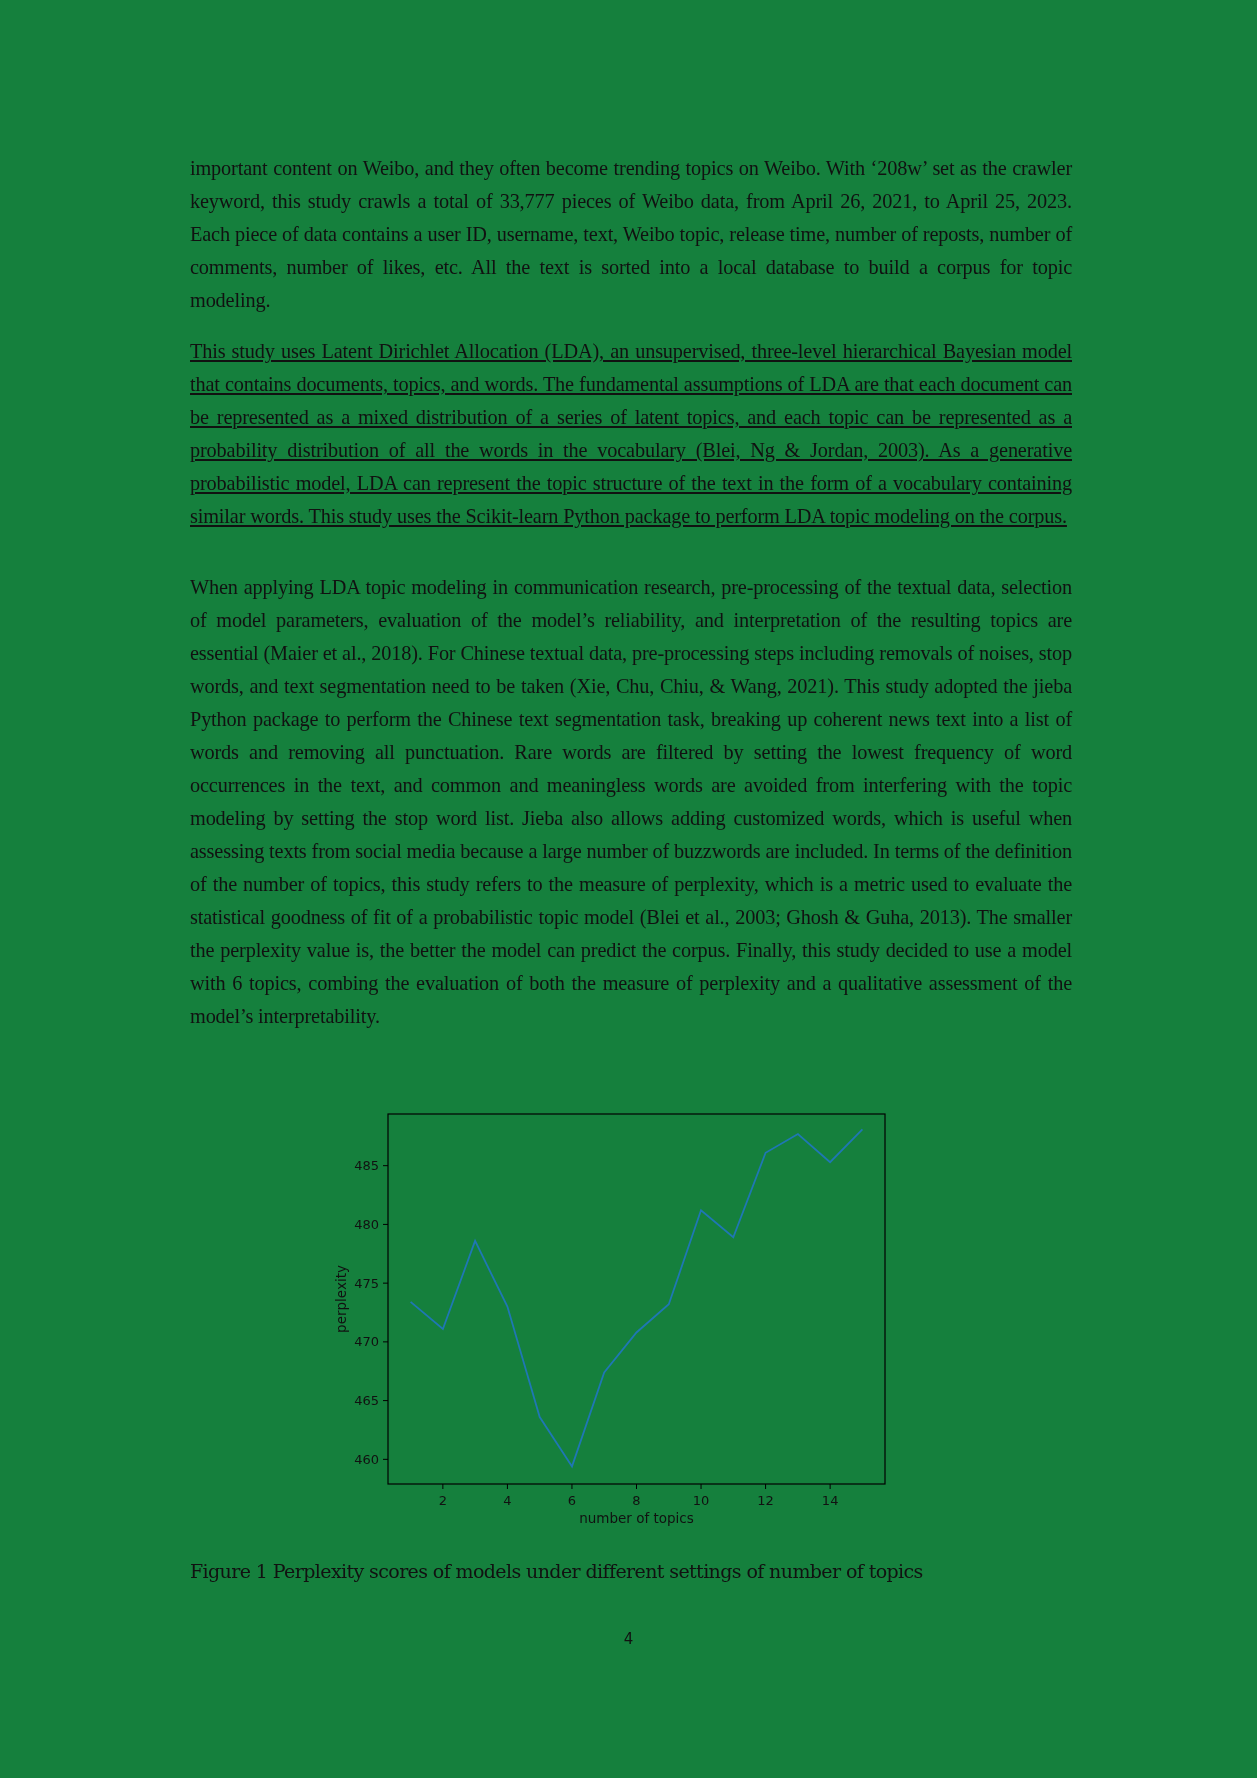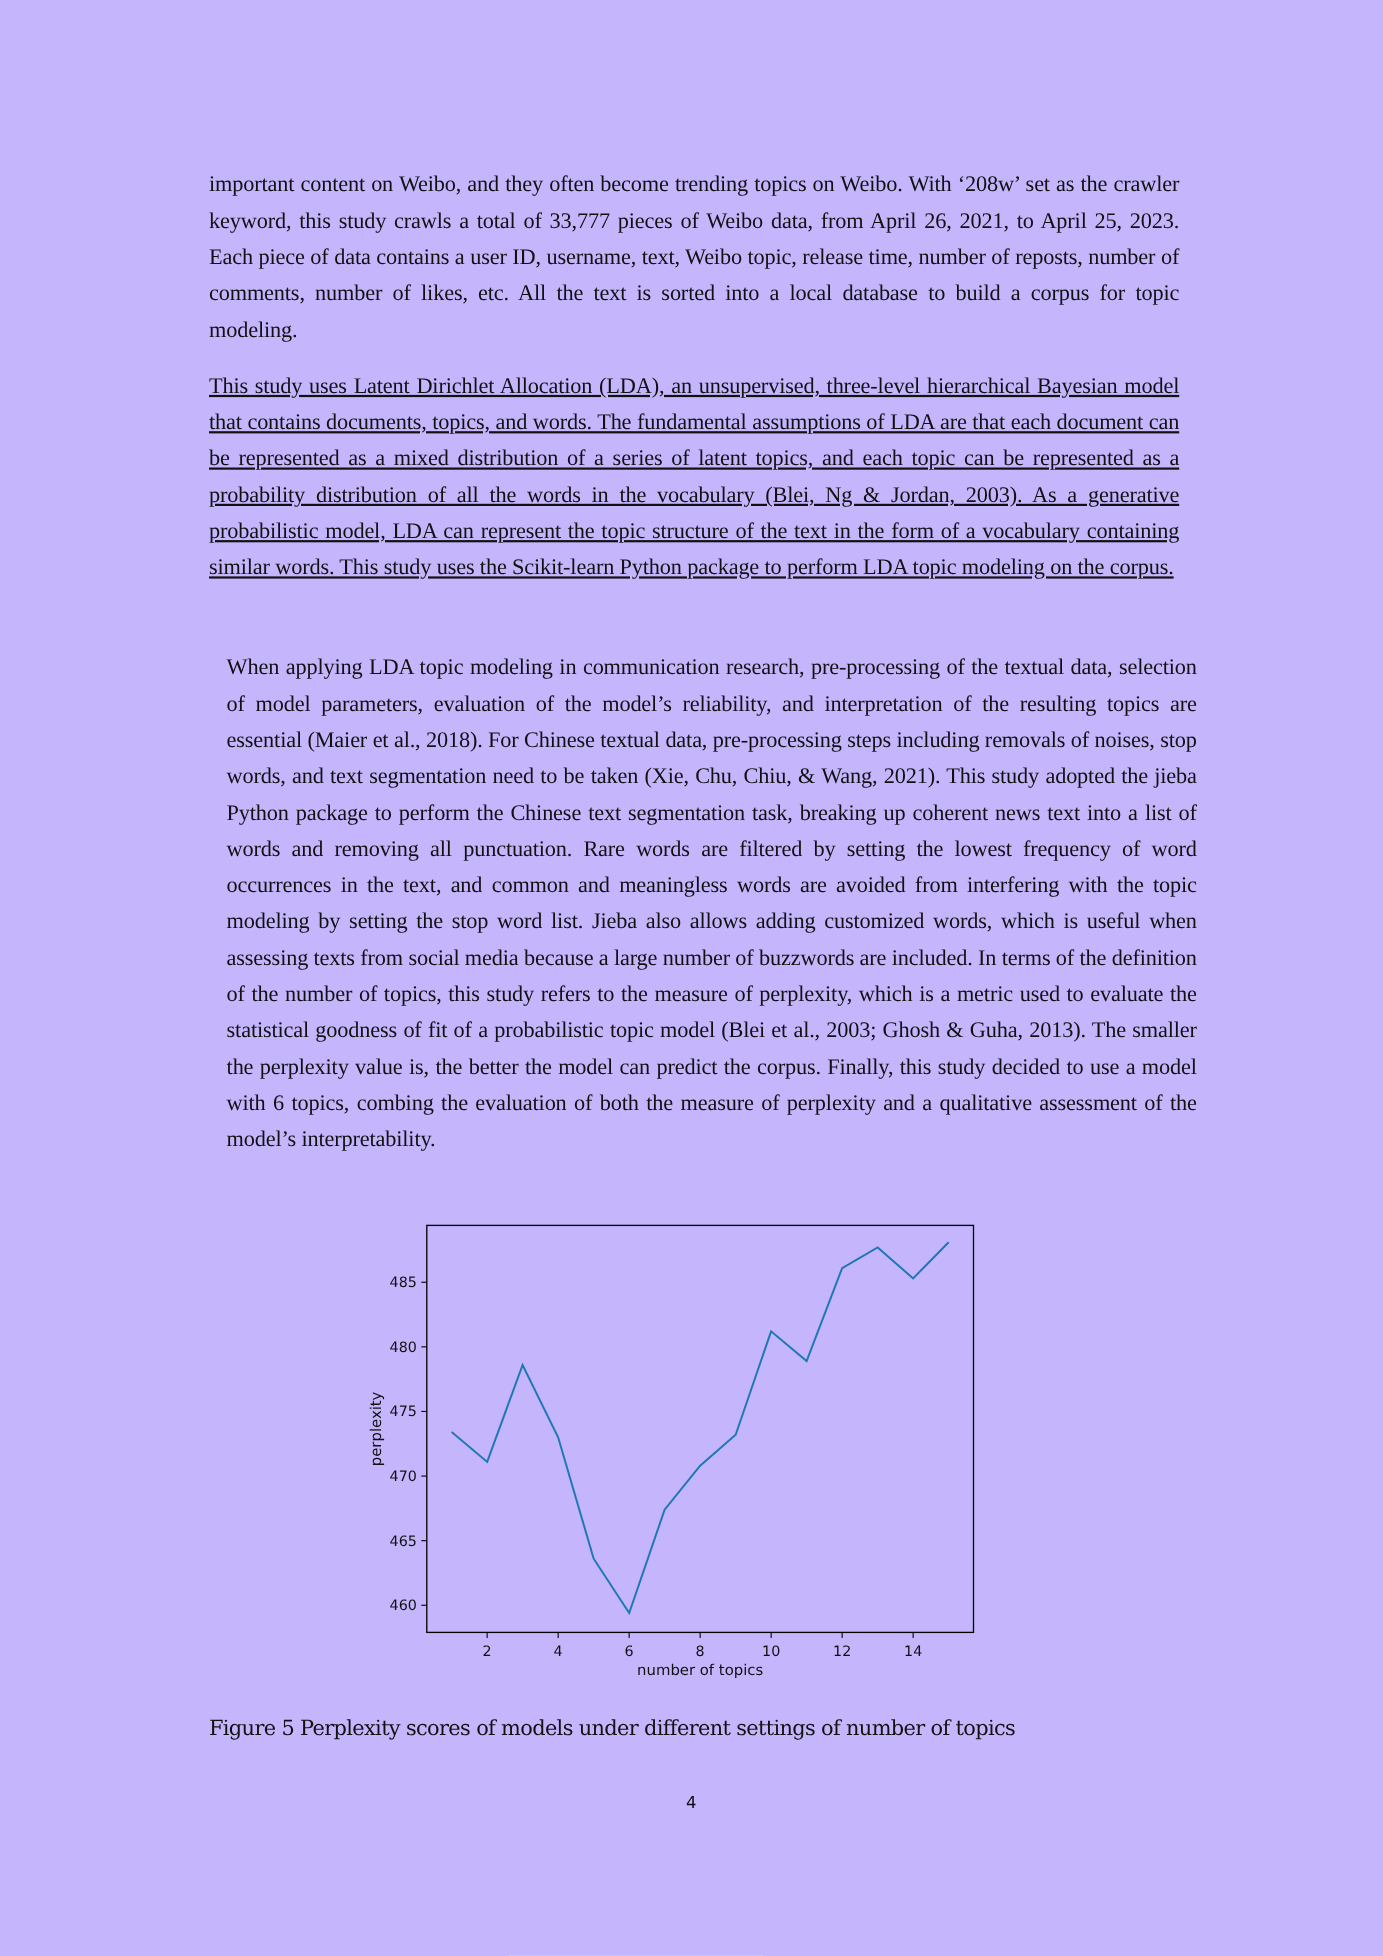--- a/index.html
+++ b/index.html
@@ -1,25 +1,25 @@
 <!DOCTYPE html>
 <html><head>
   <meta charset="utf-8">
   <style>
     html, body { margin: 0; padding: 0; background: #ffffff; }
     body { width: 1257px; height: 1778px; position: relative; overflow: hidden; color: #111; }
-    .page { position: absolute; left: 0; top: 0; width: 1257px; height: 1778px; background: #c4b5fd; }
+    .page { position: absolute; left: 0; top: 0; width: 1257px; height: 1778px; background: #15803d; }
     .para {
       position: absolute; left: 190px; width: 882px;
       font-family: "Liberation Serif", serif; font-size: 20.3px; line-height: 33px;
       text-align: justify; margin: 0; letter-spacing: -0.15px;
     }
     #p1 { top: 152px; }
     #p2 { top: 335px; text-decoration: underline; }
-    #p3 { top: 591px; margin-left: 16px; }
+    #p3 { top: 571px; }
     .figure { position: absolute; left: 330px; top: 1100px; width: 570px; height: 440px; }
     .figure svg { position: absolute; left: 0; top: 0; }
     .caption {
       position: absolute; left: 190px; top: 1560px;
       font-family: "DejaVu Serif", serif; font-size: 19px; letter-spacing: -0.6px; margin: 0;
     }
     .page-number {
       position: absolute; left: 0; width: 1257px; top: 1630px; text-align: center;
       font-family: "DejaVu Sans", sans-serif; font-size: 15px;
     }
@@ -66,15 +66,15 @@
           <text x="435.59090909090907" y="405" text-anchor="middle" class="tick-label">12</text>
           <line x1="500.1363636363636" x2="500.1363636363636" y1="384" y2="389" stroke="#000" stroke-width="1"></line>
           <text x="500.1363636363636" y="405" text-anchor="middle" class="tick-label">14</text>
         </g>
       <polyline id="series-line" fill="none" stroke-width="1.8" stroke-linejoin="miter" points="80.6,201.9 112.9,229.0 145.1,140.9 177.4,206.6 209.7,317.0 242.0,366.4 274.2,272.4 306.5,232.5 338.8,204.3 371.0,110.3 403.3,137.3 435.6,52.8 467.9,34.0 500.1,62.2 532.4,29.3" stroke="#1f77b4"></polyline>
       <text id="xlabel" class="axis-label" text-anchor="middle" x="306.5" y="423">number of topics</text>
       <text id="ylabel" class="axis-label" text-anchor="middle" x="0" y="0" transform="translate(16,199) rotate(-90)">perplexity</text>
     </svg>
   </div>
 
-  <p class="caption">Figure 5 Perplexity scores of models under different settings of number of topics</p>
+  <p class="caption">Figure 1 Perplexity scores of models under different settings of number of topics</p>
   <div class="page-number">4</div>
 </div>
 
 </body></html>

